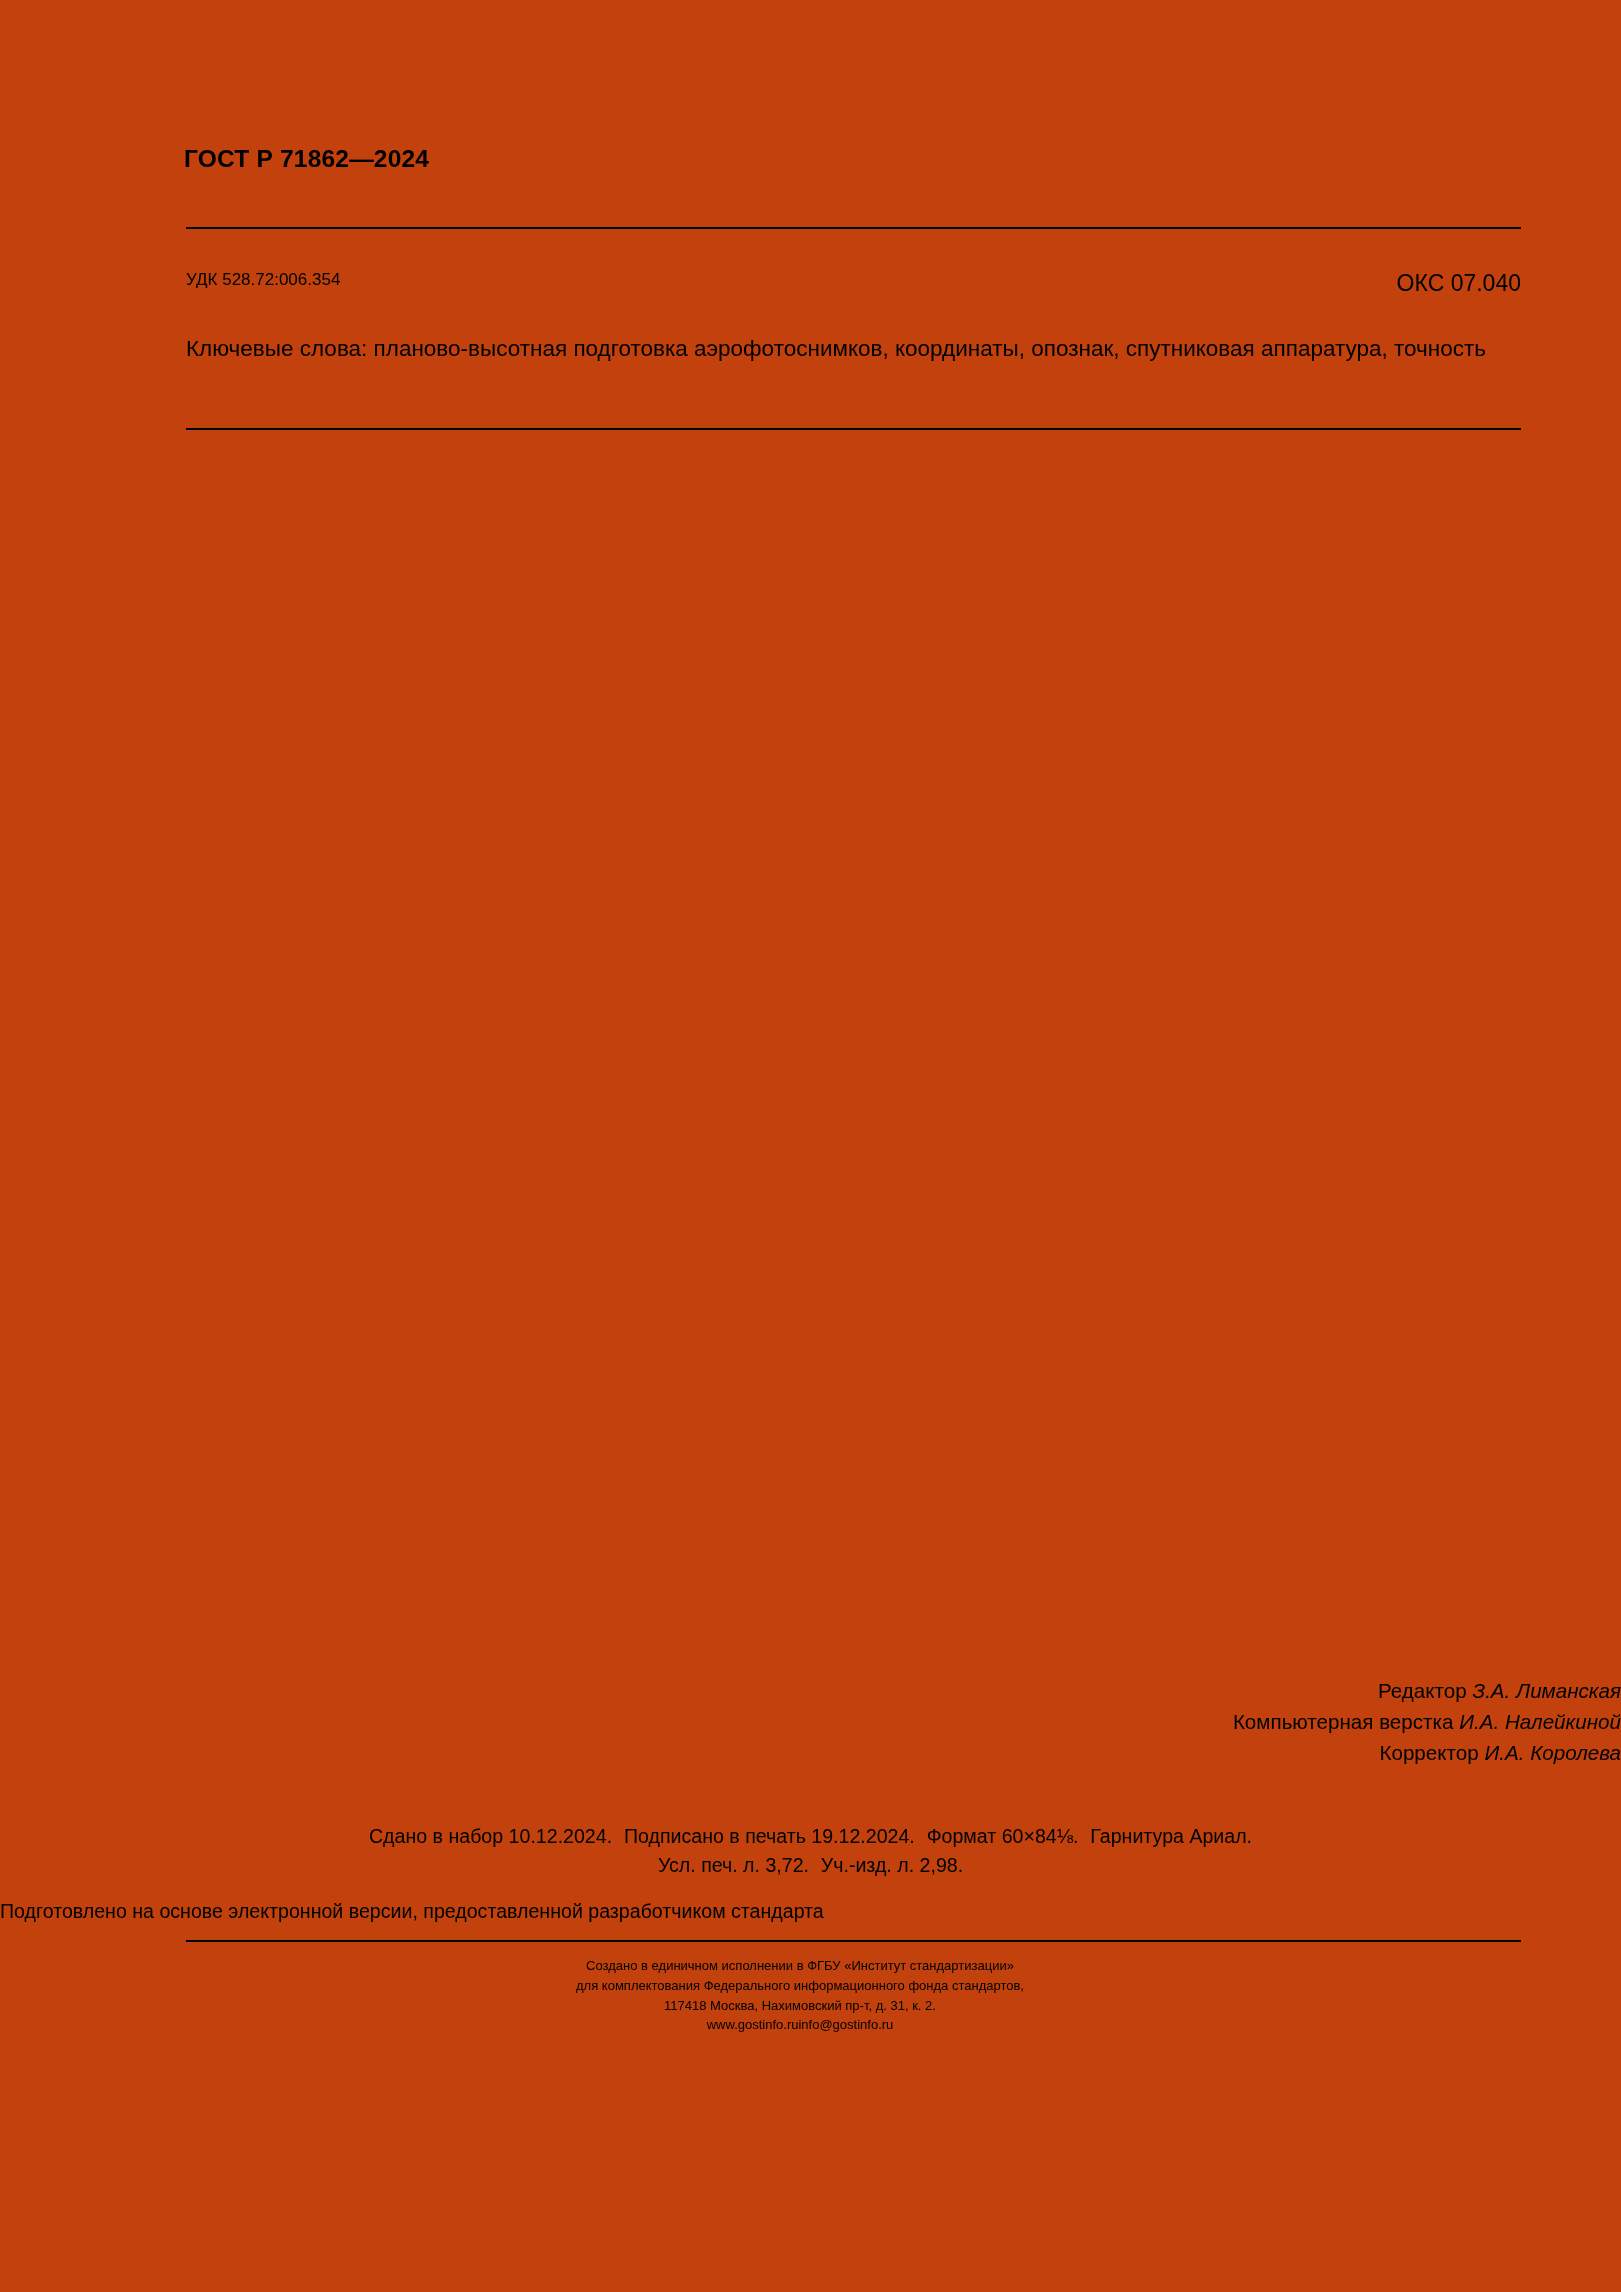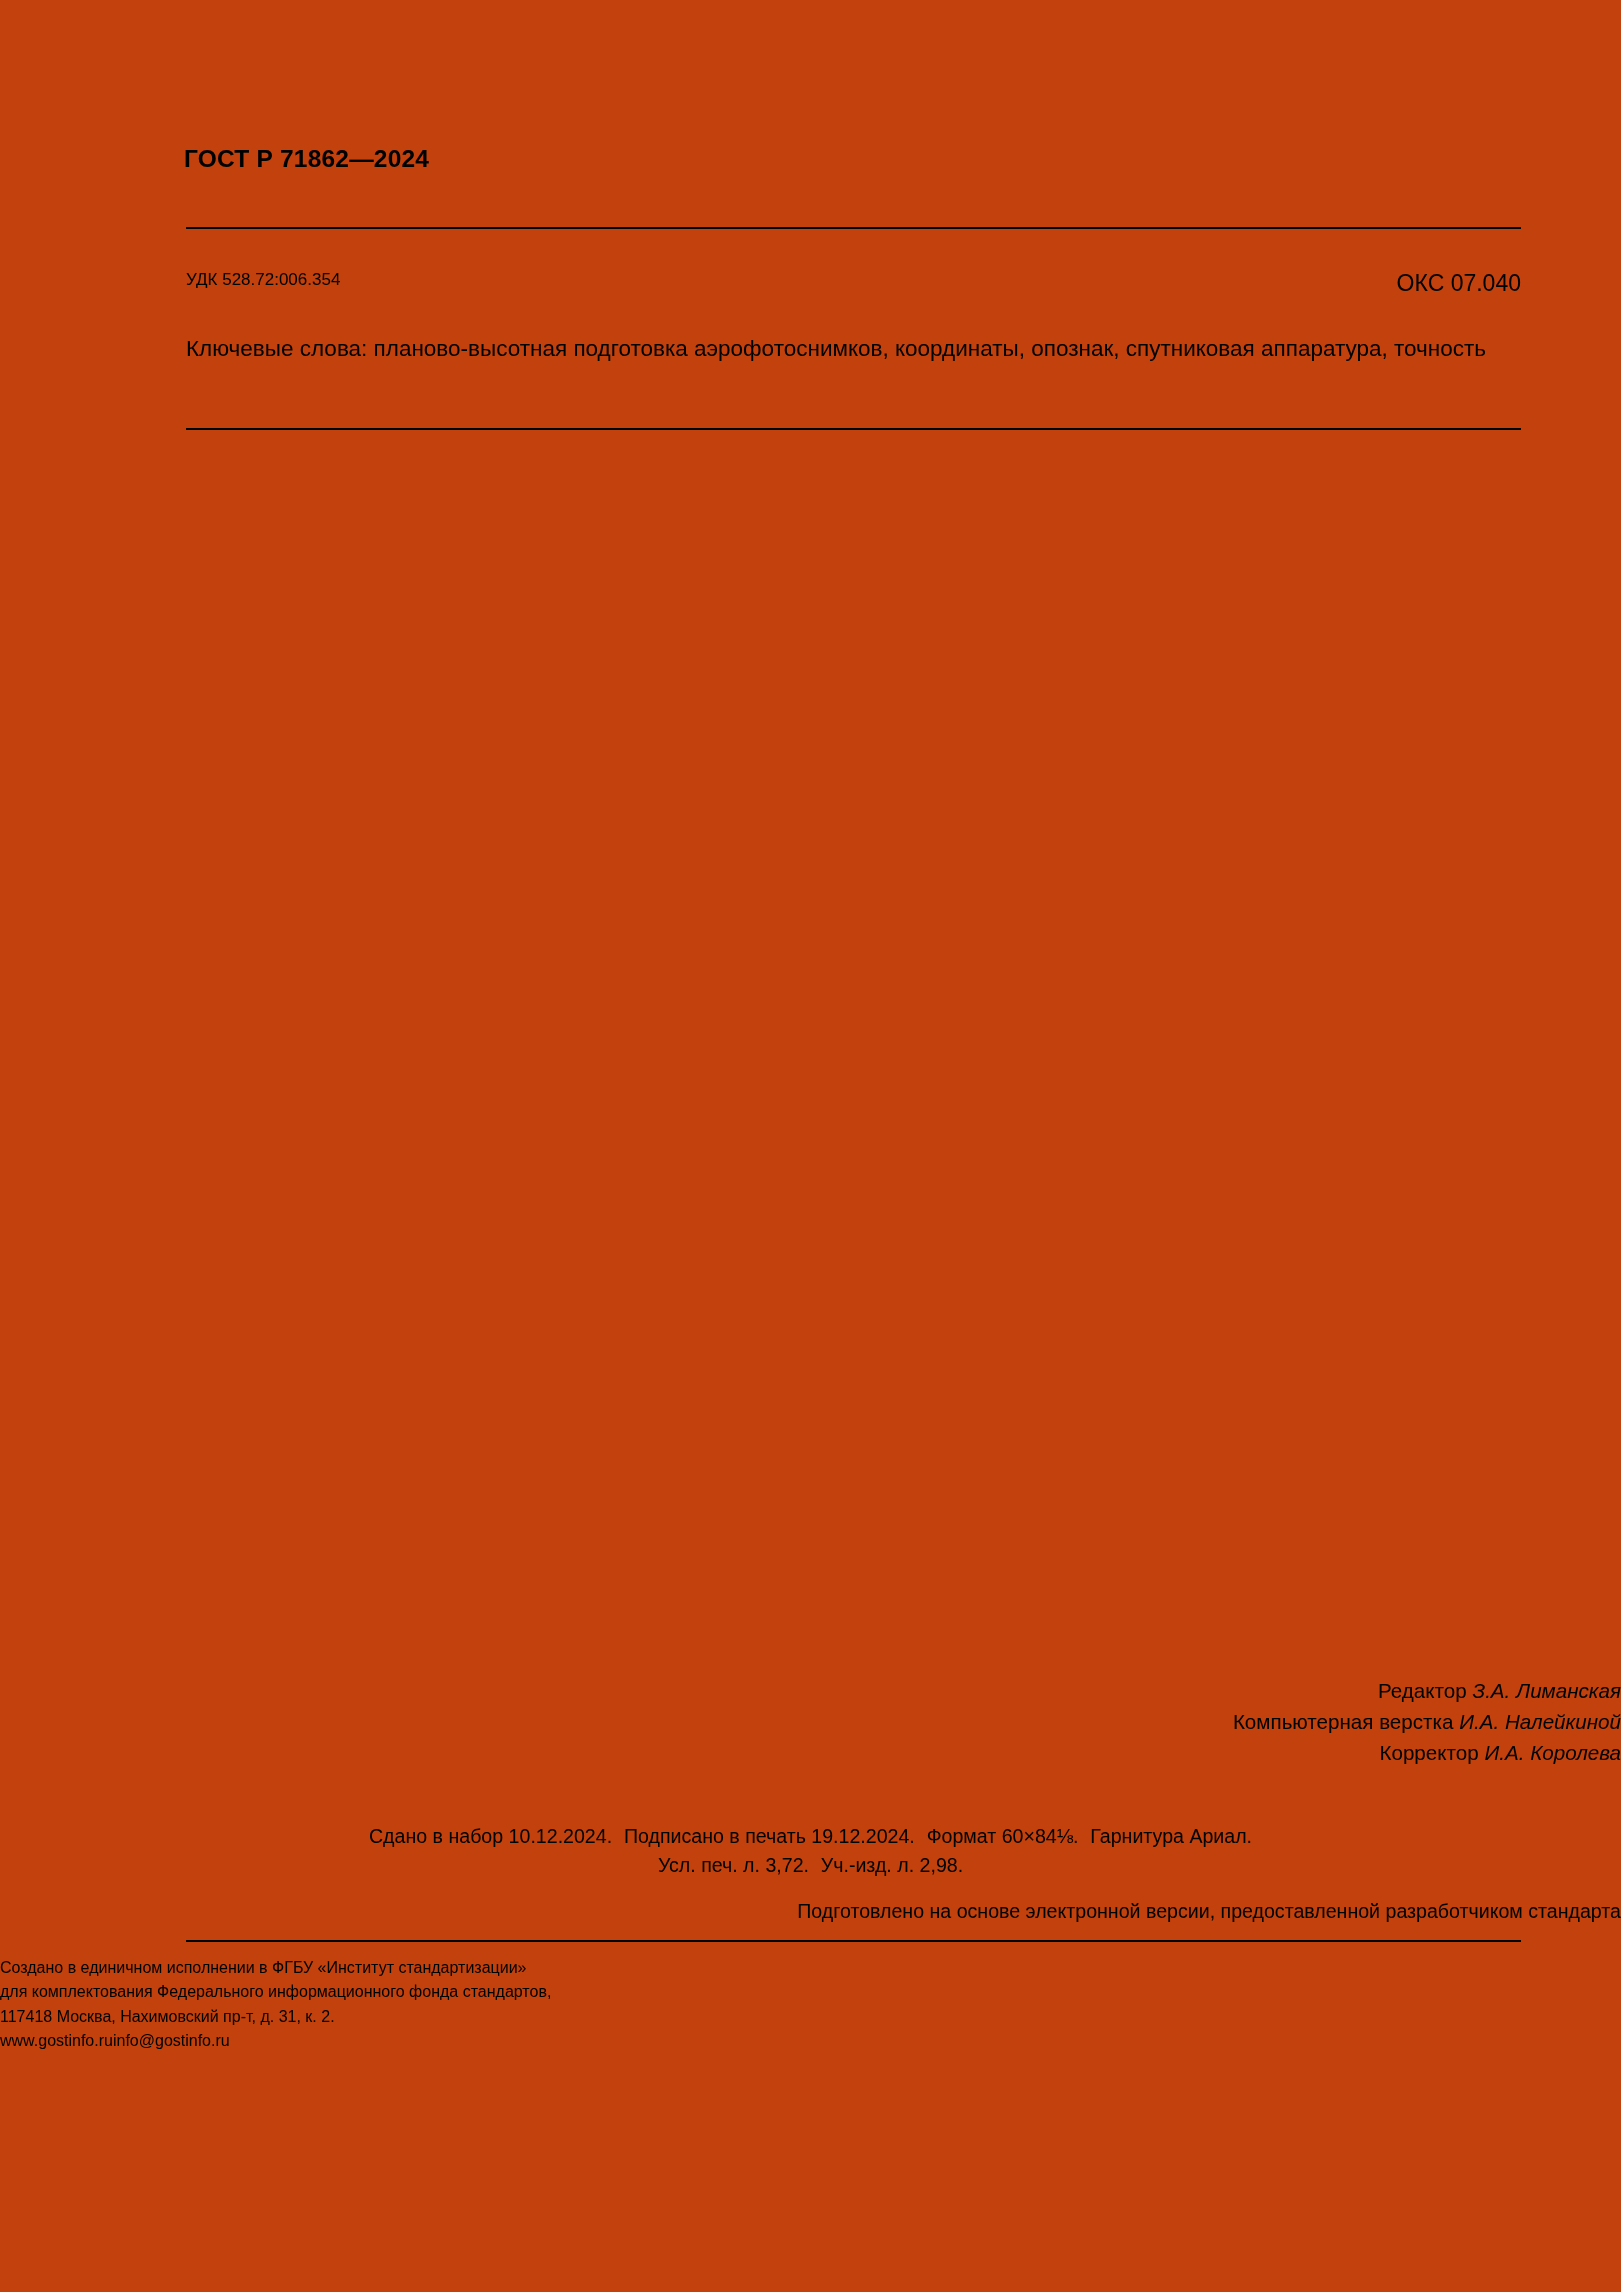--- a/index.html
+++ b/index.html
@@ -91,32 +91,32 @@
     font-size: 19.6px;
     line-height: 1.5;
   }
   .print-info .sp { display: inline-block; width: 11.8px; }
 
   .prepared {
     position: absolute;
     left: 0;
     top: 1900px;
     width: 1621px;
-    text-align: right;
+    text-align: left;
     font-size: 19.6px;
   }
 
   
   .footer {
     position: absolute;
     left: 0;
     top: 1956px;
     width: 1600px;
-    text-align: left;
-    font-size: 16px;
+    text-align: center;
+    font-size: 13px;
     line-height: 1.52;
   }
 </style>
 </head>
 <body>
 
 <div class="page">
 
   <div class="doc-number">ГОСТ Р 71862—2024</div>
 

